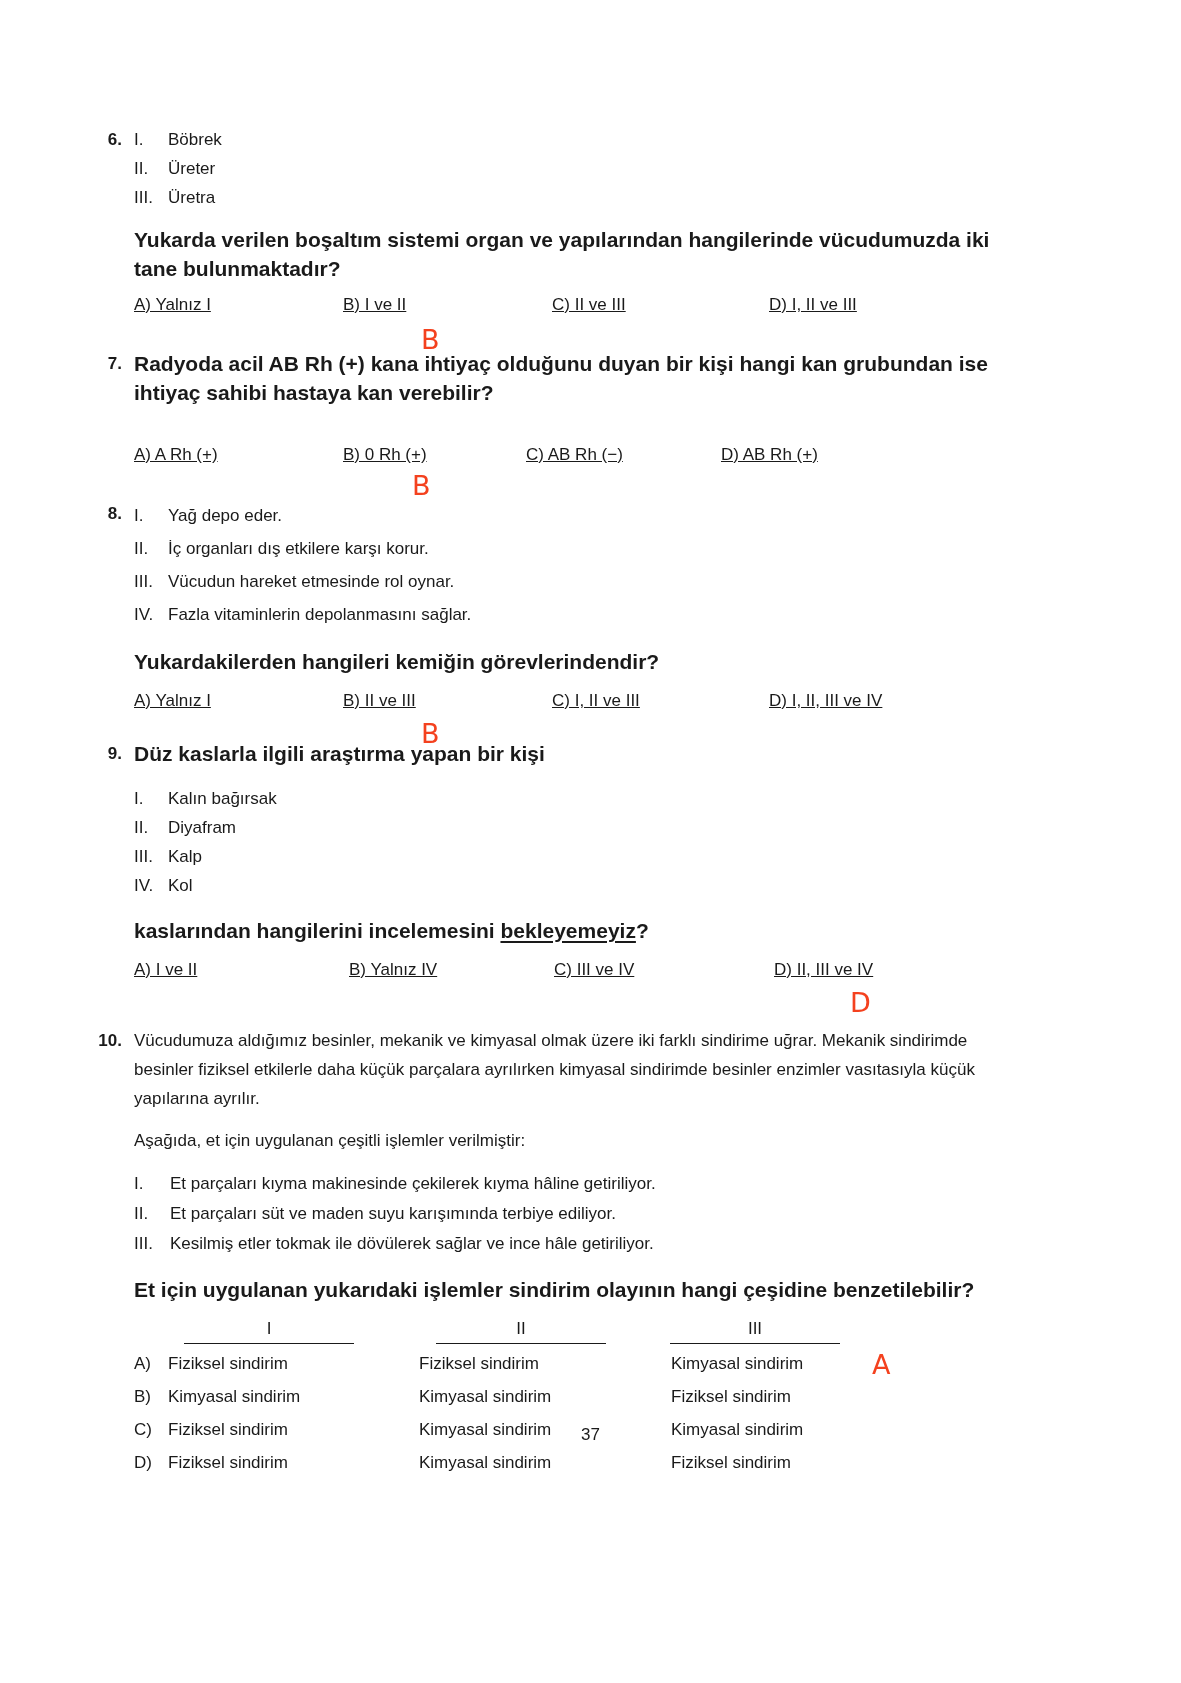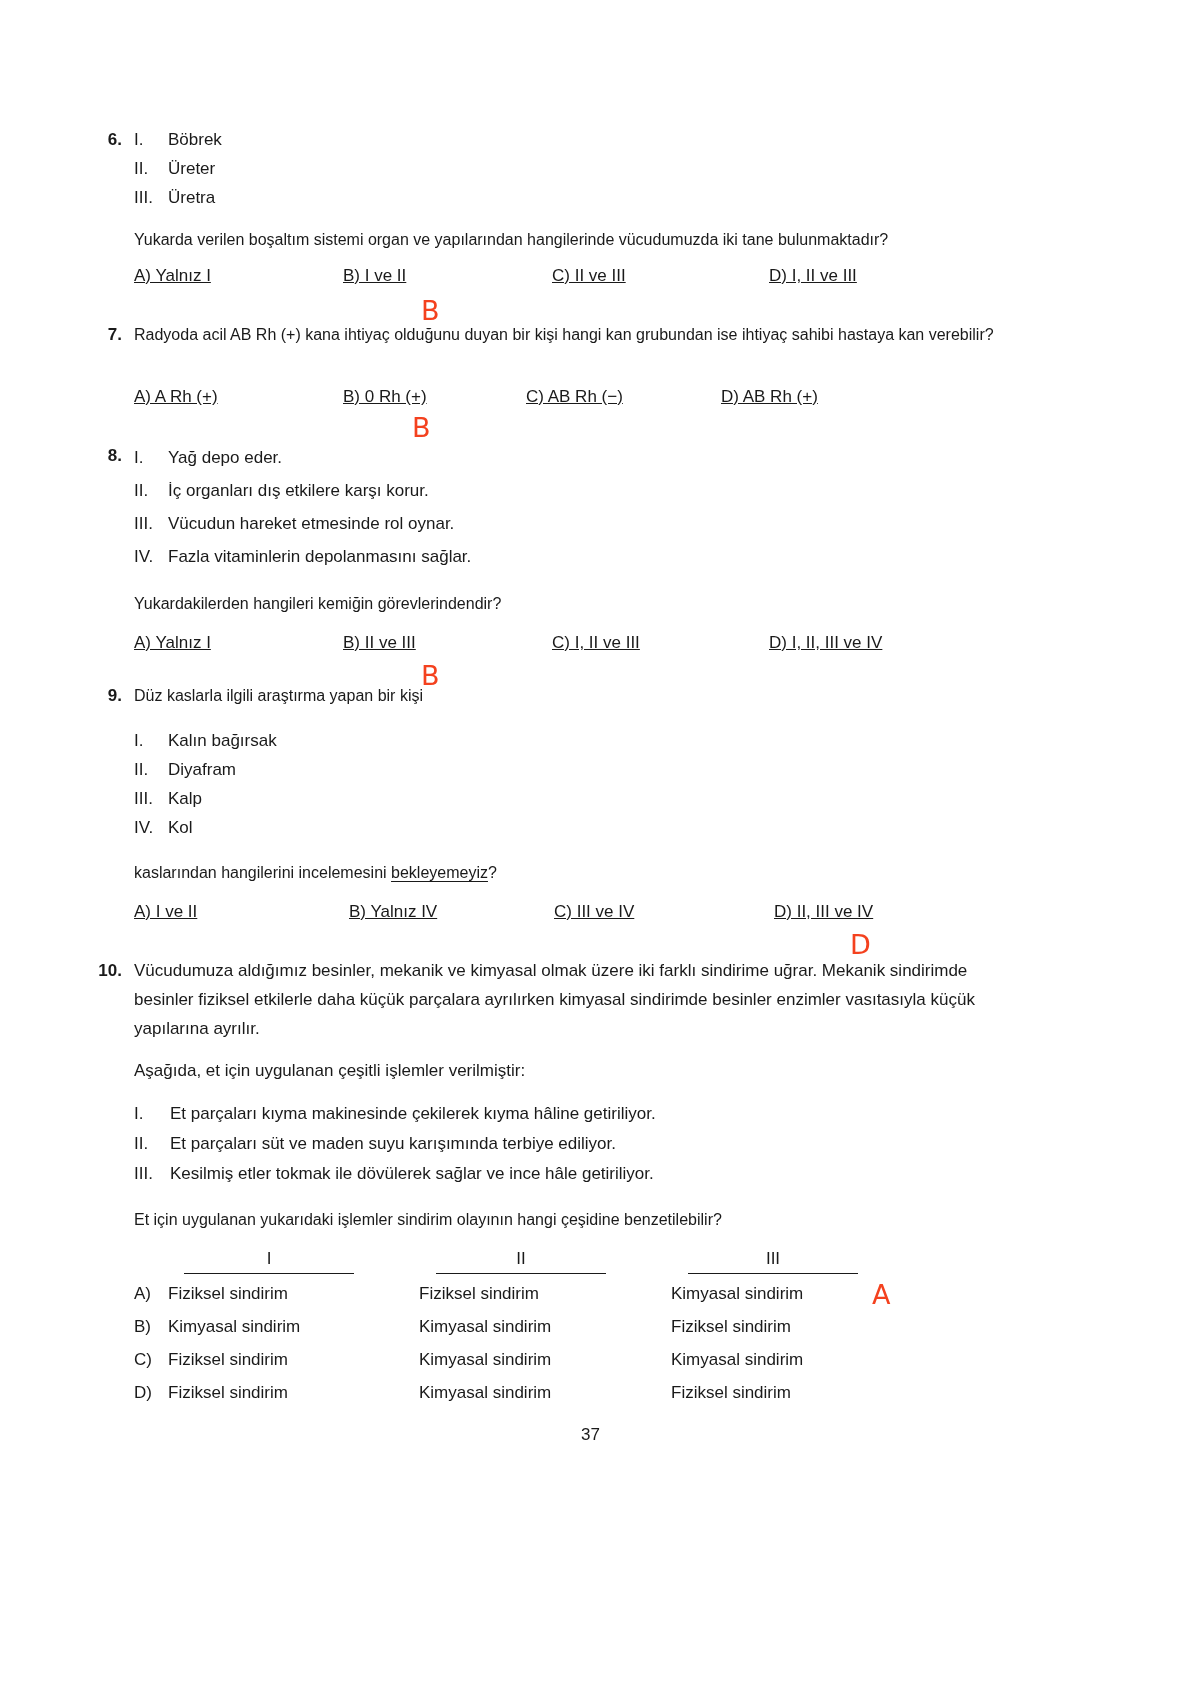--- a/index.html
+++ b/index.html
@@ -70,30 +70,30 @@
   }
   .romanlist.wide li {
     padding-left: 36px;
     line-height: 30px;
   }
   .romanlist.spaced li {
     line-height: 33px;
   }
 
   .stem {
-    font-weight: normal;
-    font-size: 16px;
+    font-weight: bold;
+    font-size: 21px;
     line-height: 29px;
     margin-top: 13px;
   }
   .stem.tight { margin-top: 0; }
   .para {
     font-size: 17px;
     line-height: 29px;
-    margin-top: 0;
+    margin-top: 12px;
     text-align: left;
   }
   .para.gap { margin-top: 13px; }
 
   u.uline { text-decoration: underline; text-underline-offset: 3px; }
 
   
   .options {
     position: relative;
     height: 34px;
@@ -152,21 +152,21 @@
     left: 0;
     top: 0;
     width: 34px;
   }
   .ansrow .c1 { position: absolute; left: 34px; top: 0; }
   .ansrow .c2 { position: absolute; left: 285px; top: 0; }
   .ansrow .c3 { position: absolute; left: 537px; top: 0; }
 
   .ch1 { left: 50px; }
   .ch2 { left: 302px; }
-  .ch3 { left: 554px; }
+  .ch3 { left: 536px; }
 
   .pagenum {
     position: absolute;
     left: 0;
     right: 0;
     top: 1425px;
     text-align: center;
     font-size: 17px;
   }
 

